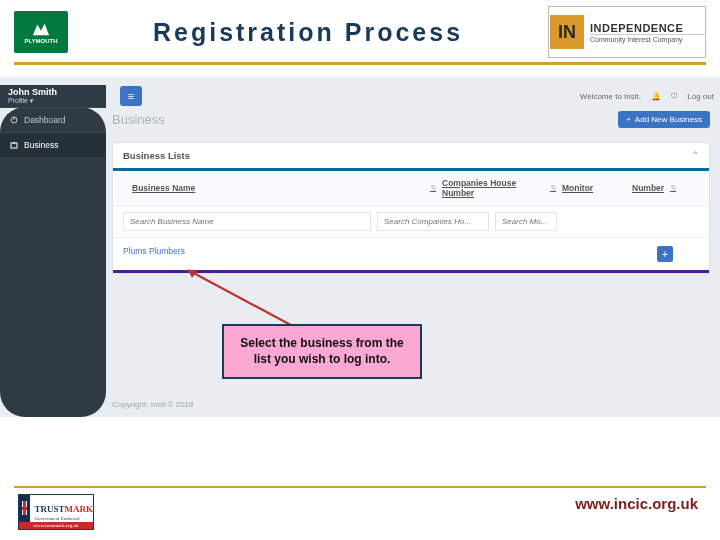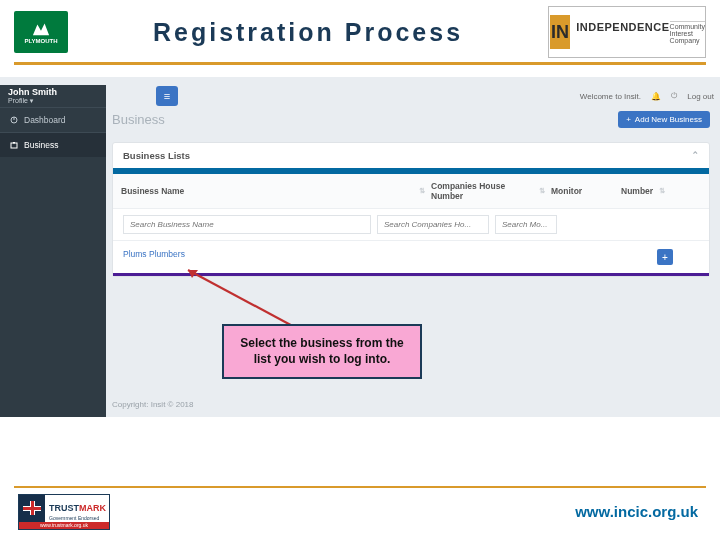--- a/index.html
+++ b/index.html
@@ -7,51 +7,51 @@
 
   .slide { width: 720px; height: 540px; position: relative; }
 
   
   .slide-header { display: flex; align-items: center; padding: 6px 14px 4px 14px; gap: 9px; }
   .plymouth-logo { width: 54px; height: 42px; background: #007a3d; border-radius: 2px; color: #fff; display: flex; flex-direction: column; align-items: center; justify-content: center; font-size: 6px; font-weight: bold; }
   .plymouth-logo svg { width: 22px; height: 18px; fill: #fff; }
   .slide-title { flex: 1; text-align: center; font-size: 25px; letter-spacing: 3px; font-weight: 700; color: #1b3a57; }
   .indep-logo { width: 158px; height: 52px; border: 1px solid #bbb; display: flex; align-items: center; }
   .indep-in { width: 34px; height: 34px; background: #d99a2b; color: #2b2b2b; font-weight: 700; font-size: 18px; display: flex; align-items: center; justify-content: center; margin-left: 1px; }
-  .indep-text { flex: 1; padding-left: 6px; display: flex; flex-direction: row; }
+  .indep-text { flex: 1; padding-left: 6px; display: flex; flex-direction: column; }
   .indep-text .l1 { font-size: 11px; letter-spacing: 0.5px; color: #333; font-weight: 600; }
   .indep-text .l2 { font-size: 7px; color: #555; border-top: 1px solid #ccc; padding-top: 1px; }
   .header-rule { height: 3px; background: #d99a2b; margin: 0 14px 12px 14px; }
 
   
   .app { margin: 0 0 0 0; width: 720px; height: 340px; background: #e9edf1; position: relative; font-size: 9px; color: #555; }
 
-  .topbar { position: absolute; top: 8px; left: 0; right: 6px; height: 22px; display: flex; align-items: center; gap: 36px; }
+  .topbar { position: absolute; top: 8px; left: 0; right: 6px; height: 22px; display: flex; align-items: center; }
   .side-user { width: 106px; height: 22px; background: #2f3b44; color: #fff; padding: 2px 8px; }
   .side-user .nm { font-size: 9px; font-weight: 600; }
   .side-user .pf { font-size: 7px; color: #c9d1d7; }
   .hamburger { margin-left: 14px; width: 22px; height: 20px; background: #3b74c4; border-radius: 3px; color:#fff; display:flex; align-items:center; justify-content:center; font-size:11px; }
   .welcome { margin-left: auto; display: flex; align-items: center; gap: 10px; font-size: 8px; color: #666; }
   .welcome .bell, .welcome .pwr { color:#888; }
 
-  .sidebar { position: absolute; top: 30px; left: 0; width: 106px; bottom: 0; background: #2f3b44; color: #c0c9d0; }
+  .sidebar { position: absolute; top: 30px; left: 0; width: 106px; bottom: 0; background: #2f3b44; color: #c0c9d0; border-radius: 25px; }
   .side-item { padding: 7px 10px; font-size: 8.5px; display: flex; gap: 6px; align-items: center; border-top: 1px solid #3d4a54; }
   .side-item.active { background: #263039; color: #fff; }
   .side-ic { width: 8px; height: 8px; display:inline-block; }
 
   .main { position: absolute; top: 34px; left: 112px; right: 10px; }
   .crumb-row { display:flex; align-items:center; }
   .crumb { font-size: 13px; color: #a9b2ba; font-weight:300; }
   .add-btn { margin-left:auto; background:#3b74c4; color:#fff; font-size:8px; padding:4px 8px; border-radius:3px; display:flex; gap:4px; align-items:center; }
 
   .panel { margin-top: 14px; background:#fff; border:1px solid #dfe3e7; border-radius:3px; }
-  .panel-h { padding:7px 10px; border-bottom:6px solid #0369a1; font-size:9.5px; font-weight:700; color:#555; display:flex; }
+  .panel-h { padding:7px 10px; border-bottom:3px solid #0369a1; font-size:9.5px; font-weight:700; color:#555; display:flex; }
   .panel-h .chev { margin-left:auto; color:#aab2b9; font-size:9px; }
 
-  .tbl-head { display:flex; padding:7px 8px; font-size:8.5px; font-weight:700; color:#555; border-bottom:1px solid #eceff2; background:#fafbfc; }
+  .tbl-head { display:flex; padding:7px 19px; font-size:8.5px; font-weight:700; color:#555; border-bottom:1px solid #eceff2; background:#fafbfc;text-decoration:underline; }
   .col-bn { flex: 0 0 310px; }
   .col-ch { flex: 0 0 120px; }
   .col-mo { flex: 0 0 70px; }
   .col-ac { flex: 0 0 50px; }
   .sort-ic { color:#c7ccd1; font-size:7px; margin-left:auto; }
   .tbl-head > div { display:flex; align-items:center; padding-right:6px; }
 
   .tbl-search { display:flex; padding:6px 10px; gap:6px; border-bottom:1px solid #eceff2; }
   .tbl-search input { font-size:8px; padding:4px 6px; border:1px solid #dfe3e7; color:#888; background:#fff; font-style: italic; }
   .tbl-search .s-bn { width: 248px; }
@@ -63,33 +63,33 @@
   .row-action { margin-left:auto; width:16px; height:16px; background:#3b74c4; color:#fff; font-size:10px; border-radius:2px; display:flex; align-items:center; justify-content:center; }
 
   .copyright { position:absolute; left:112px; bottom:8px; font-size:8px; color:#9aa2a9; }
 
   
   .callout { position:absolute; top:324px; left:222px; width:200px; border:2px solid #1b3a57; background:#f9a8d4; padding:10px 10px; text-align:center; font-size:12px; font-weight:700; color:#111; line-height:1.3; z-index:5; }
   .pointer-line { position:absolute; top:262px; left:180px; width:160px; height:80px; z-index:4; pointer-events:none; }
 
   
   .footer-rule { position:absolute; left:14px; right:14px; bottom:52px; height:2px; background:#d99a2b; }
-  .trustmark { position:absolute; left:18px; bottom:10px; width:92px; height:36px; border:1px solid #1b3a57; display:flex; background:#fff; }
+  .trustmark { position:absolute; left:18px; bottom:10px; width:76px; height:36px; border:1px solid #1b3a57; display:flex; background:#fff;font-family:Liberation Serif, serif; }
   .trustmark .flag { width:26px; height:100%; background:#162f4a; position:relative; }
   .trustmark .flag::after { content:""; position:absolute; inset:4px 3px 12px 3px; background:
      linear-gradient(#cc2a2a,#cc2a2a) center/18px 3px no-repeat,
      linear-gradient(#cc2a2a,#cc2a2a) center/3px 14px no-repeat,
      linear-gradient(#fff,#fff) center/18px 5px no-repeat,
      linear-gradient(#fff,#fff) center/5px 14px no-repeat,
      #162f4a; }
   .trustmark .txt { flex:1; display:flex; flex-direction:column; justify-content:center; padding-left:4px; }
   .trustmark .t1 { font-size:9px; font-weight:800; color:#1b3a57; }
   .trustmark .t2 { font-size:5px; color:#1b3a57; }
   .trustmark .bar { position:absolute; left:0; right:0; bottom:0; height:7px; background:#cc2a2a; color:#fff; font-size:5px; text-align:center; line-height:7px; }
-  .footer-url { position:absolute; right:22px; bottom:20px; font-size:15px; font-weight:700; color:#0369a1; }
+  .footer-url { position:absolute; right:22px; bottom:28px; font-size:15px; font-weight:700; color:#7f1d1d; }
 </style>
 </head>
 <body>
 
 <div class="slide">
 
   <div class="slide-header">
     <div class="plymouth-logo">
       <svg viewBox="0 0 24 20">
           <path d="M3 17 L8 5 L12 12 L16 4 L21 17 Z"></path>

